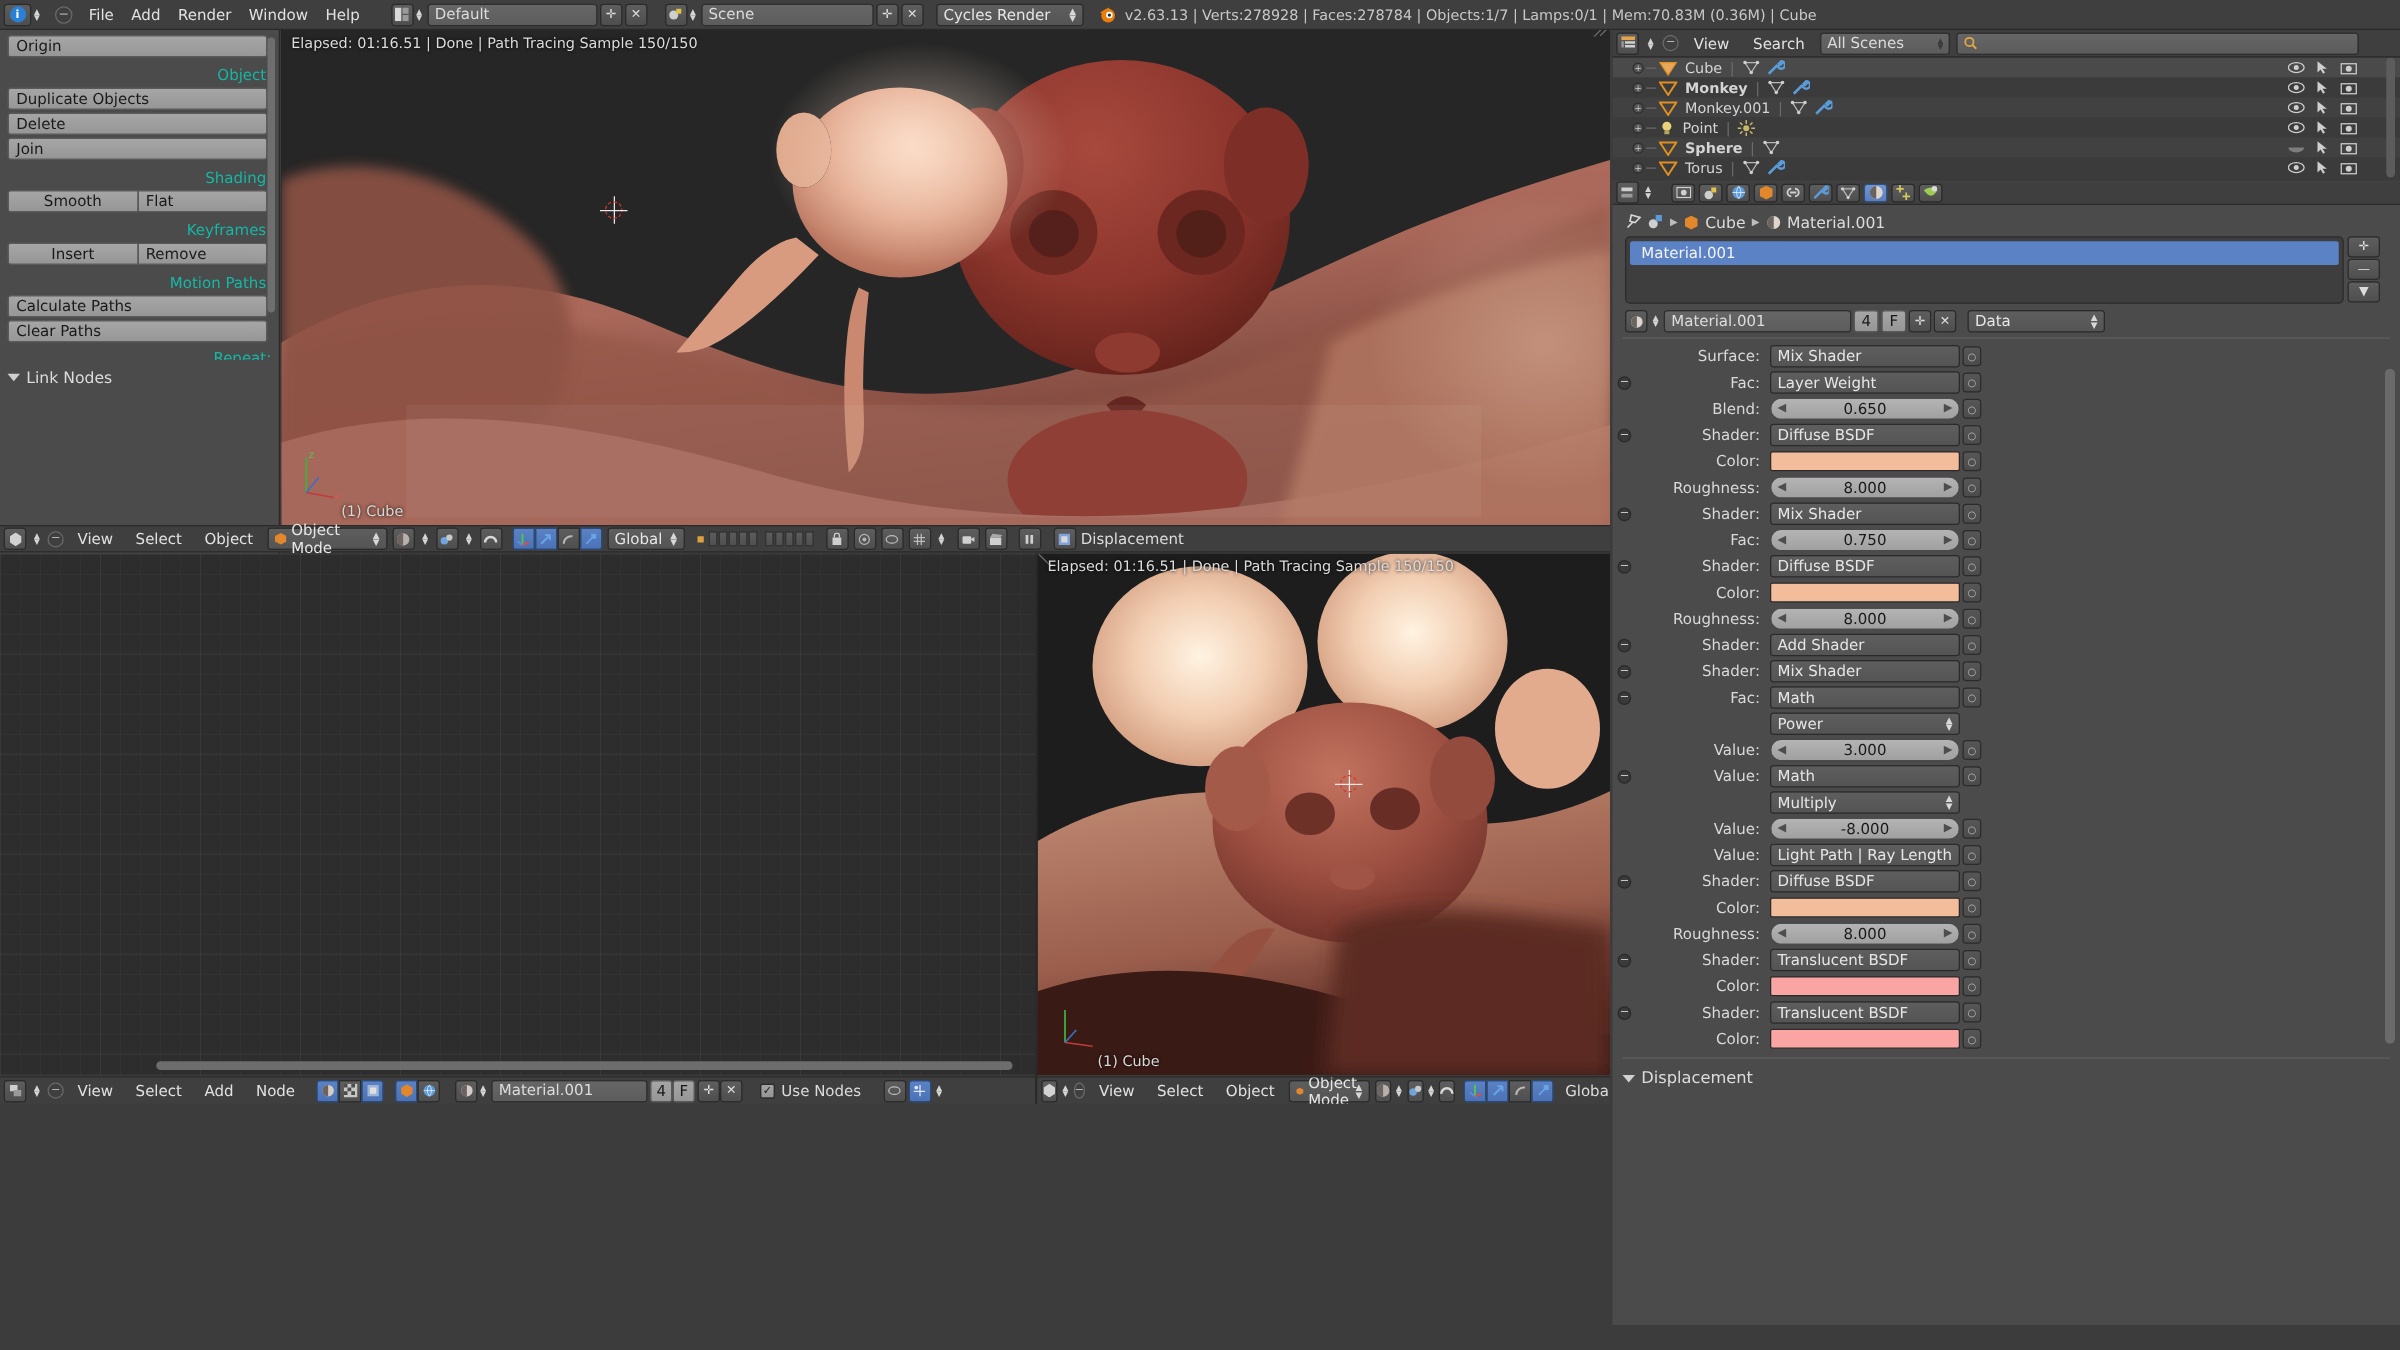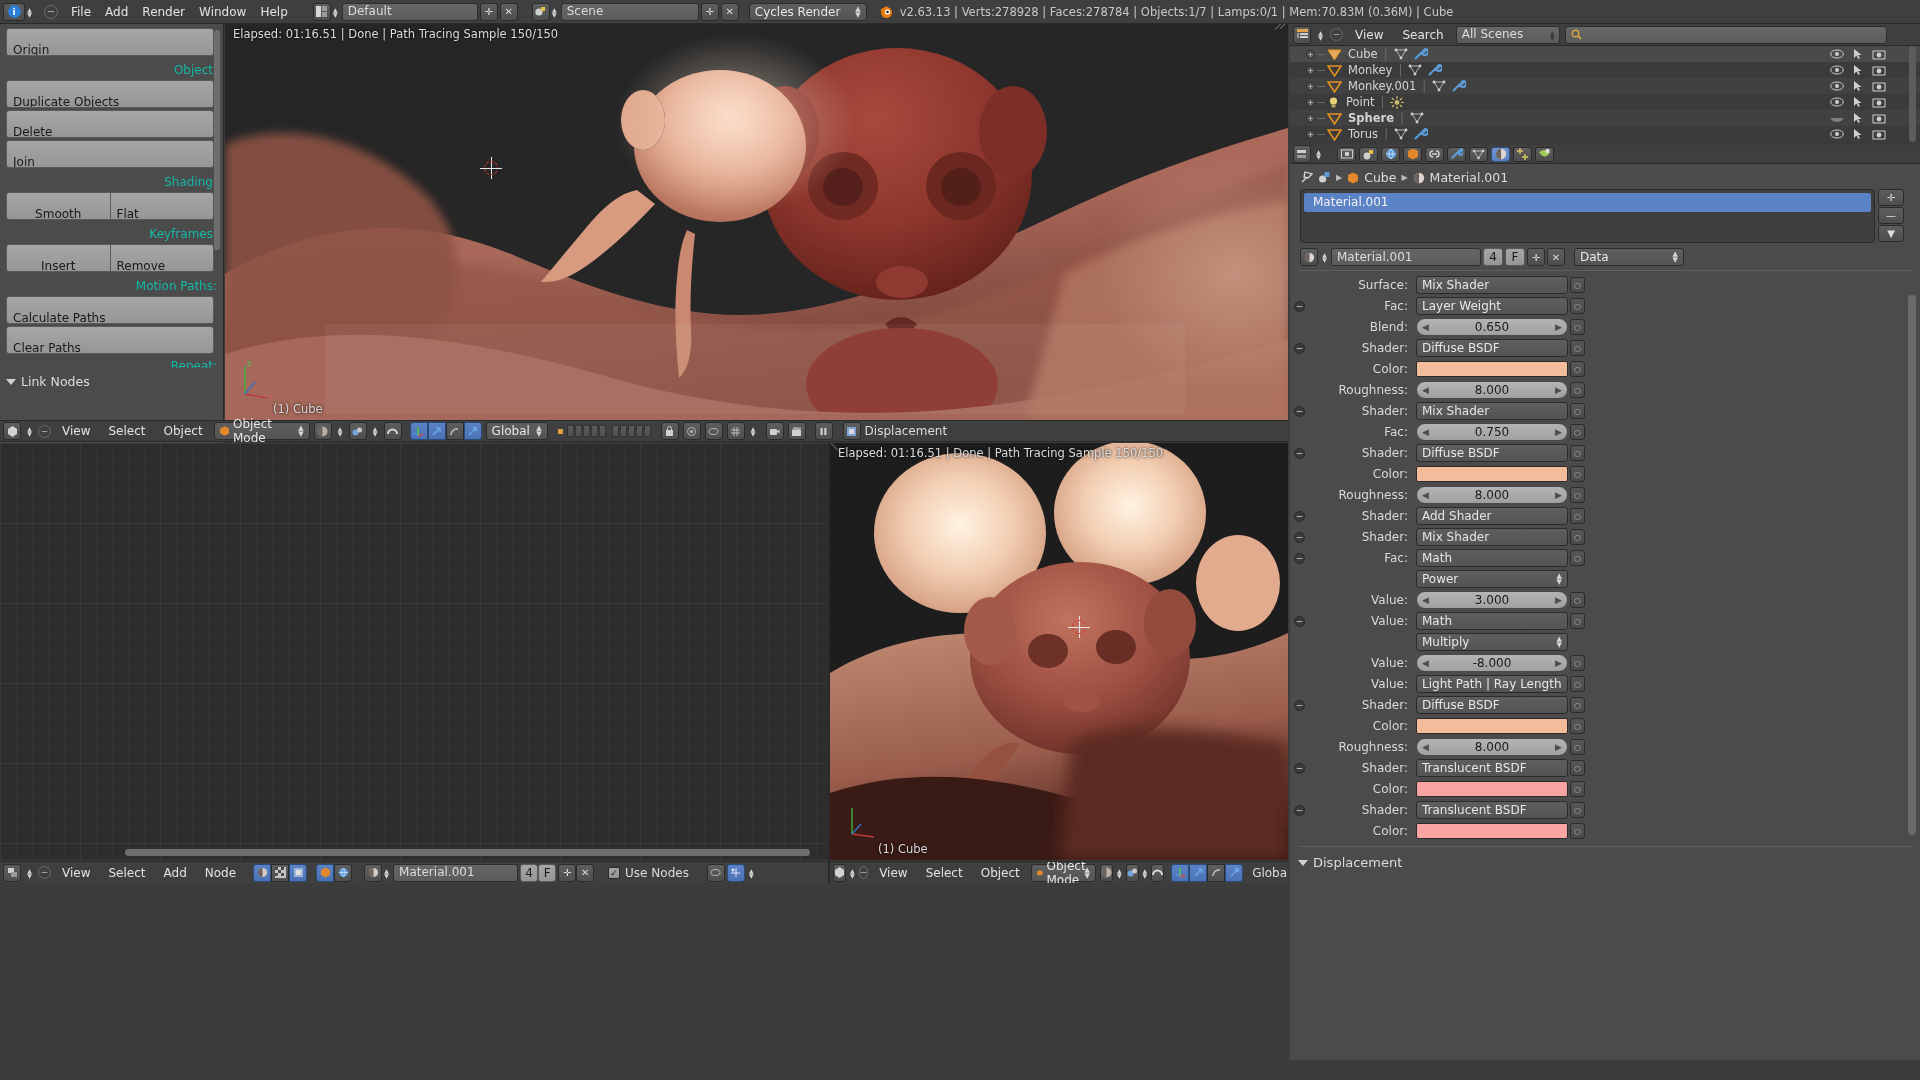--- a/index.html
+++ b/index.html
@@ -3,21 +3,21 @@
 <meta charset="utf-8">
 <style>
   * { box-sizing: border-box; margin:0; padding:0; }
   html,body { width:1920px; height:1080px; overflow:hidden; background:#3c3c3c;
     font-family:"DejaVu Sans", sans-serif; font-size:12px; color:#e0e0e0; }
   .app { position:relative; width:1920px; height:1080px; }
 
   
   .btn { background:linear-gradient(#a6a6a6,#969696); border:1px solid #5a5a5a;
          border-radius:3px; color:#191919; height:18px; line-height:17px;
-         padding:13px 6px; font-size:12px; white-space:nowrap; overflow:hidden; }
+         padding:0 6px; font-size:12px; white-space:nowrap; overflow:hidden; }
   .field { background:linear-gradient(#666,#5c5c5c); border:1px solid #2e2e2e;
            border-radius:3px; height:18px; line-height:17px; color:#dcdcdc; padding:0 5px;
            font-size:12px; display:flex; align-items:center; }
   .slider { background:linear-gradient(#b4b4b4,#a0a0a0); border:1px solid #4a4a4a;
             border-radius:9px; height:18px; color:#1a1a1a; font-size:12px;
             display:flex; align-items:center; justify-content:center; position:relative; }
   .slider .ar { position:absolute; font-size:9px; color:#4d4d4d; }
   .slider .ar.l { left:5px; } .slider .ar.r { right:5px; }
   .dd { background:linear-gradient(#5e5e5e,#545454); border:1px solid #2b2b2b; border-radius:3px;
         height:18px; display:flex; align-items:center; padding:0 5px; color:#e6e6e6; font-size:12px;
@@ -770,21 +770,21 @@
             </svg>
         </span>
       </div>
       <div class="ol-row">
         <span class="ol-plus">+</span>
         <span class="ol-dash"></span>
         <span style="margin-left:23px;display:flex;align-items:center;">
           <svg width="15" height="13" viewBox="0 0 15 13">
               <path d="M1 2 L14 2 L7.5 12 Z" fill="none" stroke="#e09020" stroke-width="1.6"></path>
             </svg>
-          <span style="margin-left:6px;">Monkey</span>
+          <span style="margin-left:6px;font-weight:bold;">Monkey</span>
           <span style="margin:0 6px;color:#6c6c6c;">|</span>
           <svg width="14" height="12" viewBox="0 0 14 12">
               <path d="M2 2 L12 2 L7 10 Z" fill="none" stroke="#b8b8b8"></path>
               <circle cx="2" cy="2" r="1.4" fill="#cfcfcf"></circle>
               <circle cx="12" cy="2" r="1.4" fill="#cfcfcf"></circle>
               <circle cx="7" cy="10" r="1.4" fill="#cfcfcf"></circle>
             </svg>
           <svg width="15" height="13" viewBox="0 0 15 13" style="margin-left:5px;">
               <path d="M2 11 L9 4 M9 4 a3 3 0 1 0 3 -3 l-2 2 l1 1 l2 -2" stroke="#5b9cd8" stroke-width="2" fill="none"></path>
             </svg>

